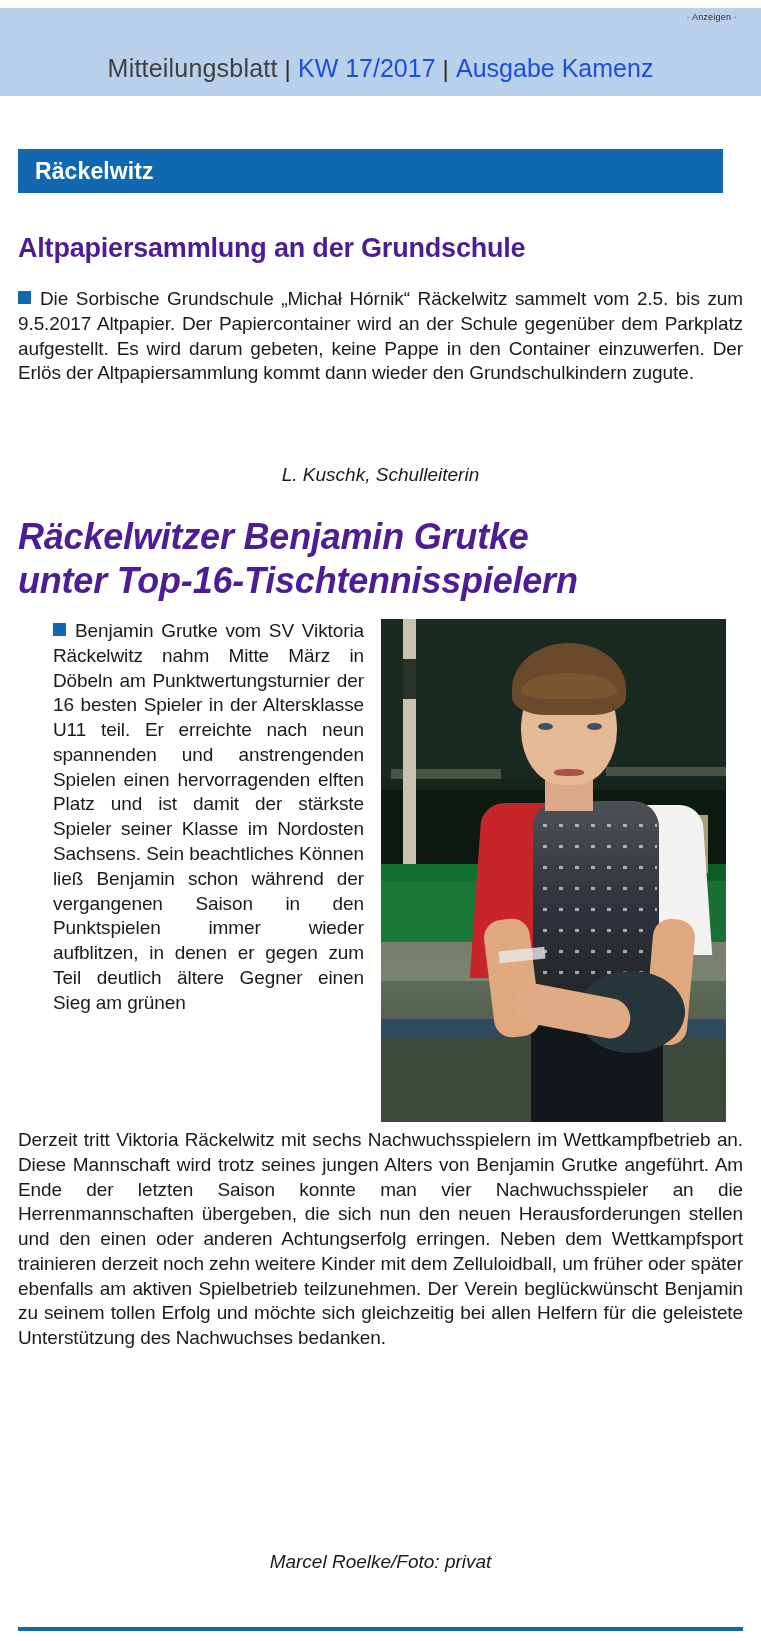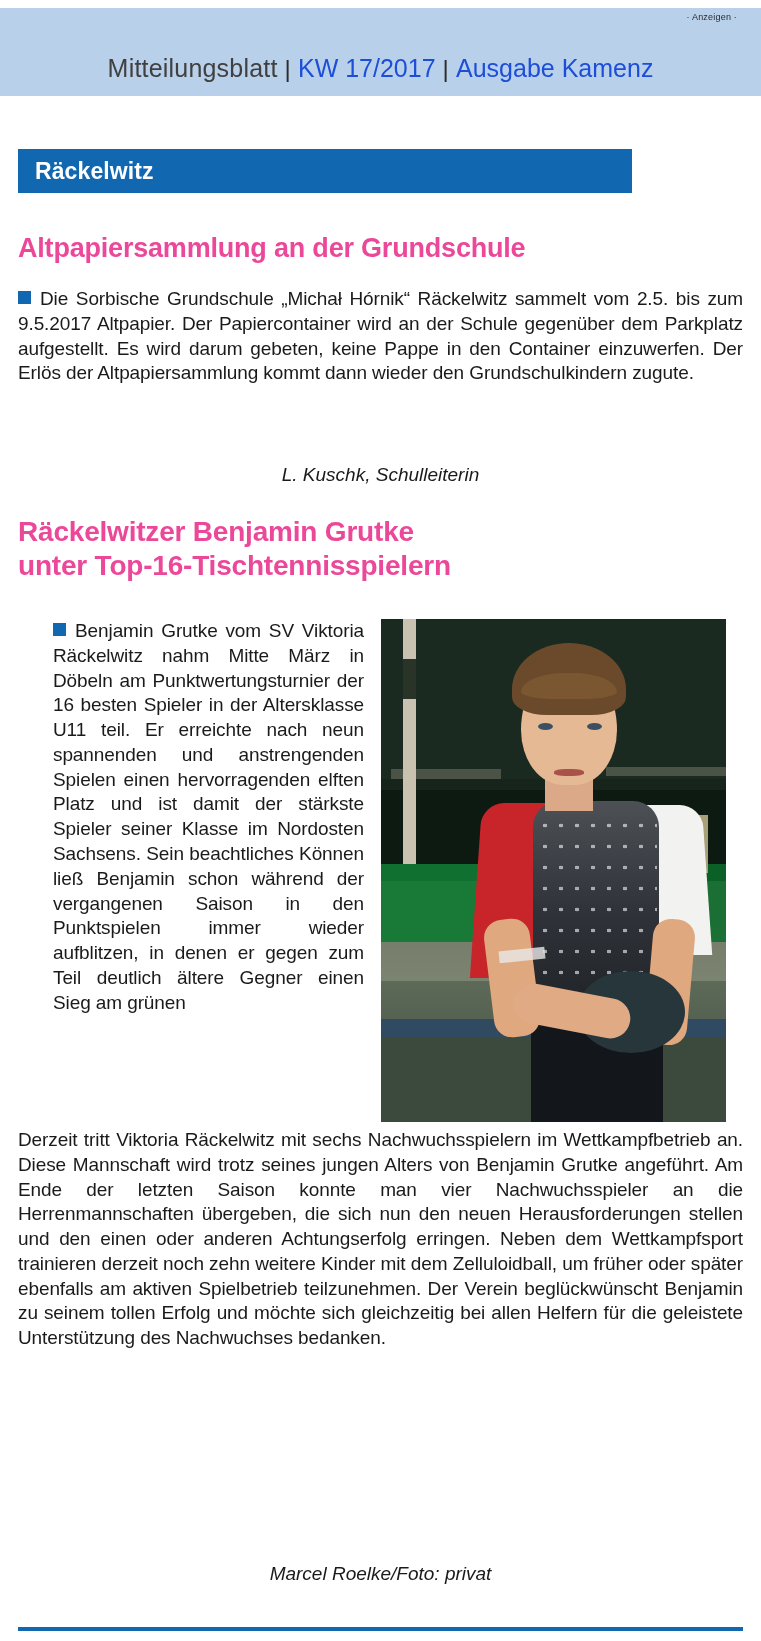--- a/index.html
+++ b/index.html
@@ -62,21 +62,21 @@
     font-weight: 400;
     color: #1d4ed8;
     letter-spacing: 0px;
   }
 
   
   .section-bar {
     position: absolute;
     left: 18px;
     top: 149px;
-    width: 614px;
+    width: 705px;
     height: 44px;
     background: #1168b0;
   }
   .section-bar .label {
     position: absolute;
     left: 17px;
     top: 9px;
     color: #ffffff;
     font-size: 23px;
     font-weight: bold;
@@ -90,25 +90,26 @@
     top: 215px;
     width: 725px;
   }
 
   h2.headline {
     margin: 0;
     font-size: 27px;
     font-weight: bold;
     line-height: 1.12;
     letter-spacing: -0.2px;
-    color: #ec4899;
+    color: #4c1d95;
   }
   h2.headline.second {
-    font-size: 28px;
+    font-size: 36px;
     line-height: 1.22;
+    font-style: italic;
   }
 
   p.body {
     margin: 0;
     font-size: 19px;
     line-height: 1.305;
     text-align: justify;
     color: #1a1a1a;
     letter-spacing: -0.1px;
     hyphens: auto;
@@ -159,21 +160,20 @@
     position: absolute;
     left: 0;
     top: 913px;
     width: 725px;
   }
   .article-2-byline {
     position: absolute;
     left: 0;
     top: 1336px;
     width: 725px;
-    margin-top: 12px;
   }
 
   
   .photo .hall-bg {
     position: absolute; left: 0; top: 0; width: 100%; height: 100%;
     background: linear-gradient(#16241c 0%, #16241c 34%, #0d1a12 34%, #0d1a12 52%, #6f7763 52%, #7b8371 72%, #5e6a58 72%, #414c3e 100%);
   }
   .photo .green-banner-l {
     position: absolute; left: 0; top: 245px; width: 120px; height: 78px;
     background: #0f7a33; opacity: 0.9;

